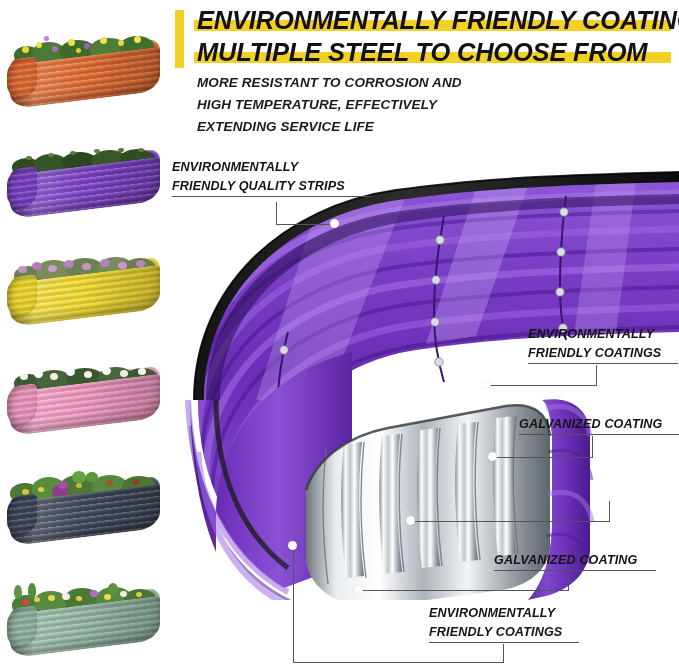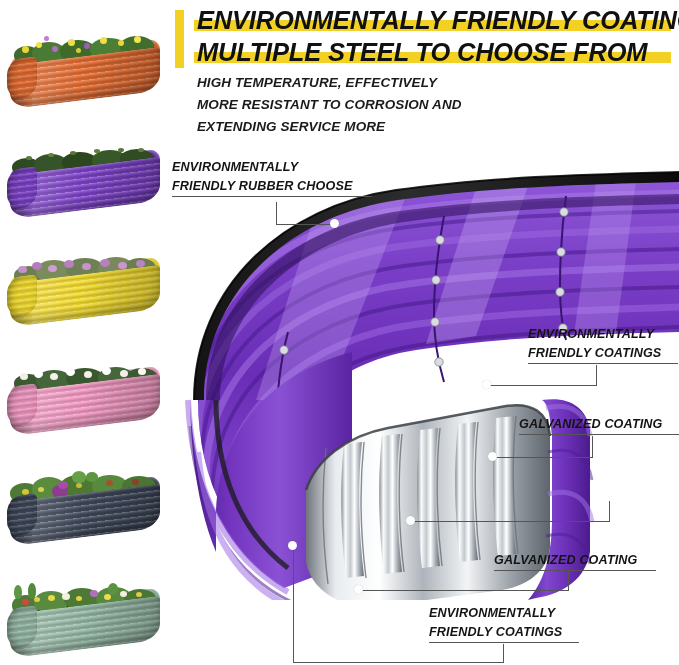--- a/index.html
+++ b/index.html
@@ -132,23 +132,23 @@
         <div class="hl"></div>
         <span class="tx">ENVIRONMENTALLY FRIENDLY COATING</span>
       </div>
       <div class="hdr-line">
         <div class="hl"></div>
         <span class="tx">MULTIPLE STEEL TO CHOOSE FROM</span>
       </div>
     </div>
 
     <div class="sub">
+      <div class="sub-line">MORE RESISTANT TO CORROSION AND</div>
       <div class="sub-line">HIGH TEMPERATURE, EFFECTIVELY</div>
-      <div class="sub-line">MORE RESISTANT TO CORROSION AND</div>
-      <div class="sub-line">EXTENDING SERVICE MORE</div>
+      <div class="sub-line">EXTENDING SERVICE LIFE</div>
     </div>
   </div>
 
   <div class="thumbs">
 
     <div class="thumb" style="top:4px;">
       <div class="planter" style="--c:#E2692E;--cd:#B84E1C;">
         <div class="pl-rim"></div>
         <div class="pl-soil"></div>
         <div class="foliage">
@@ -486,21 +486,21 @@
 
         <path d="M 160,362 C 148,392 144,430 148,470 L 150,490 L 176,482 C 172,440 174,398 182,356 Z" fill="url(#purpFront)" opacity=".0"></path>
       </g>
 
       <path d="M 40,300 C 40,372 64,432 112,468" fill="none" stroke="#1A1A1A" stroke-width="5" opacity=".75"></path>
     </svg>
   </div>
 
   <div class="callout" style="left:172px;top:158px;width:200px;">
     <div class="co-text">ENVIRONMENTALLY</div>
-    <div class="co-text">FRIENDLY RUBBER CHOOSE</div>
+    <div class="co-text">FRIENDLY QUALITY STRIPS</div>
     <div class="co-under"></div>
   </div>
   <div class="lead v" style="left:276px;top:202px;height:22px;"></div>
   <div class="lead h" style="left:276px;top:224px;width:56px;"></div>
   <div class="dot" style="left:330px;top:219px;"></div>
 
   <div class="callout" style="left:528px;top:325px;width:150px;">
     <div class="co-text">ENVIRONMENTALLY</div>
     <div class="co-text">FRIENDLY COATINGS</div>
     <div class="co-under"></div>

